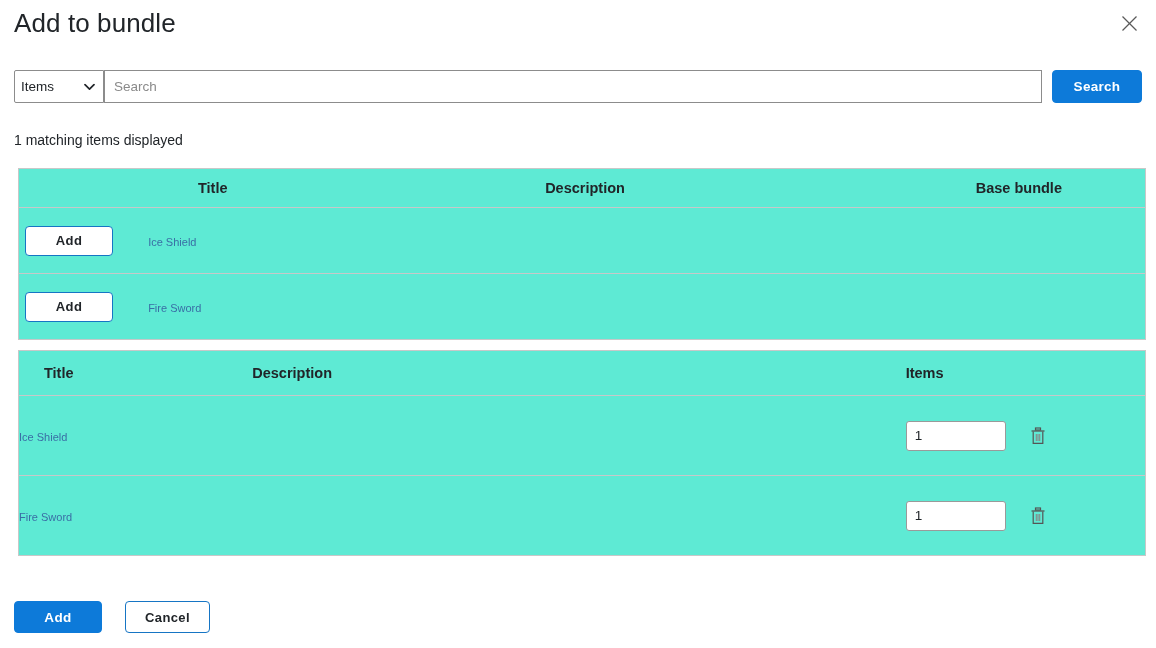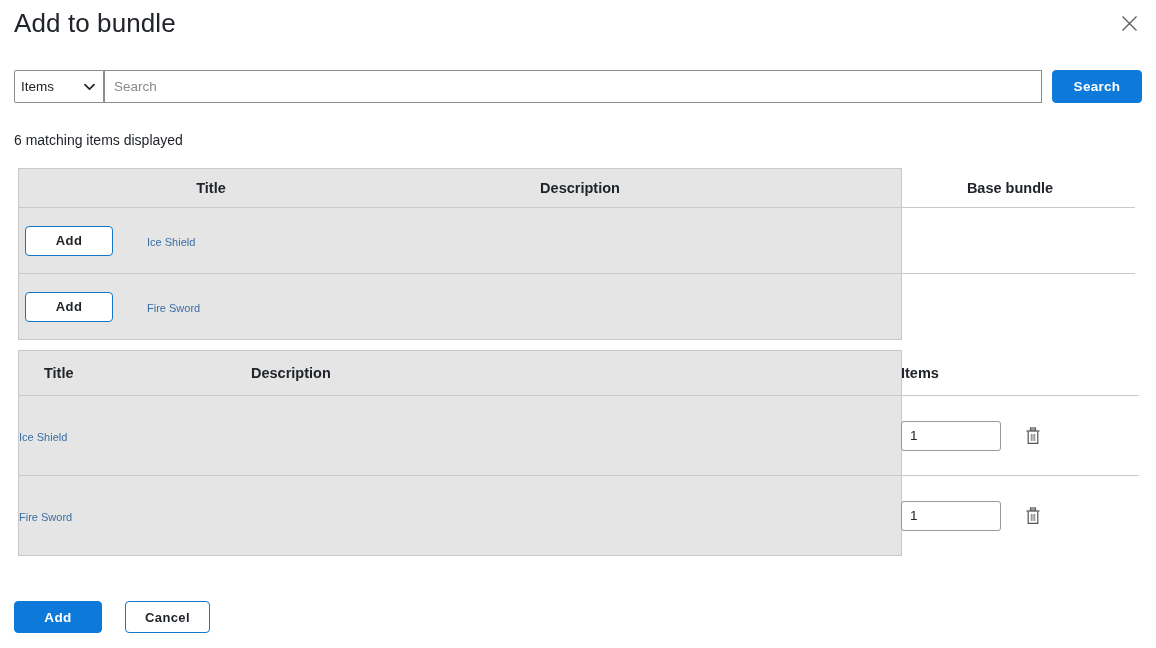--- a/index.html
+++ b/index.html
@@ -122,25 +122,25 @@
     left: 14px;
     top: 132px;
     font-size: 14px;
     color: #212529;
   }
 
   
   .data-table {
     position: absolute;
     left: 18px;
-    width: 884px;
+    width: 1128px;
     box-sizing: border-box;
     border: 1px solid #c8c8c8;
     border-collapse: collapse;
-    background: #e5e5e5;
+    background: #5eead4;
   }
   .data-table table {
     width: 100%;
     border-collapse: collapse;
     table-layout: fixed;
   }
   .data-table th {
     font-size: 14.5px;
     font-weight: bold;
     color: #212529;
@@ -285,21 +285,21 @@
     <span class="select-chevron">
       <svg width="11" height="7" viewBox="0 0 11 7">
         <path d="M1 1.2 L5.5 5.6 L10 1.2" fill="none" stroke="#212529" stroke-width="1.7" stroke-linecap="round" stroke-linejoin="round"></path>
       </svg>
     </span>
   </div>
   <input class="search-input" type="text" placeholder="Search" style="">
   <button class="search-btn">Search</button>
 </div>
 
-<div class="results-count">6 matching items displayed</div>
+<div class="results-count">1 matching items displayed</div>
 
 <div class="data-table" id="results-table">
   <table>
     <thead>
       <tr>
         <th class="col-action"></th>
         <th class="col-title">Title</th>
         <th class="col-desc">Description</th>
         <th class="col-price">Base bundle</th>
       </tr>

